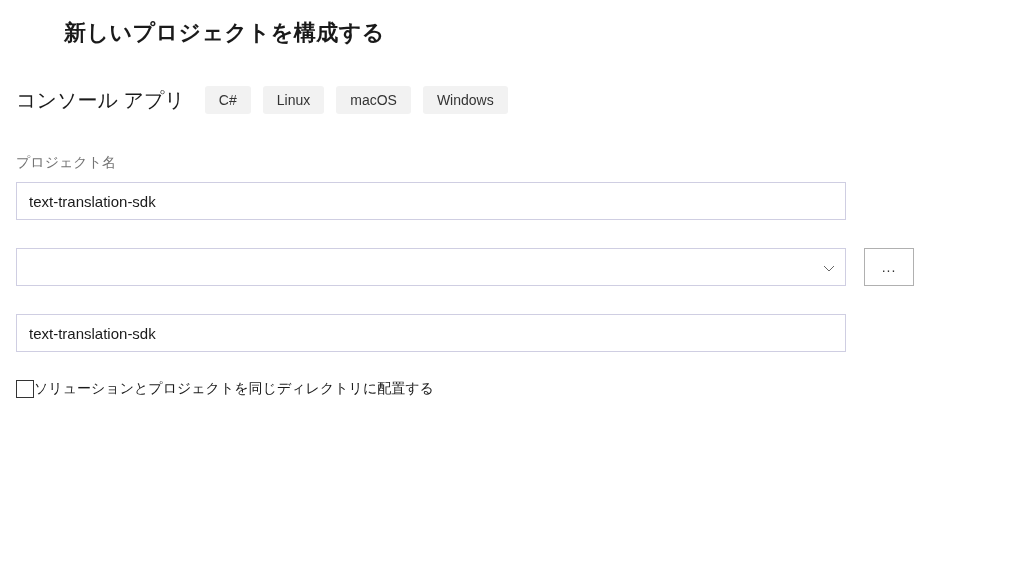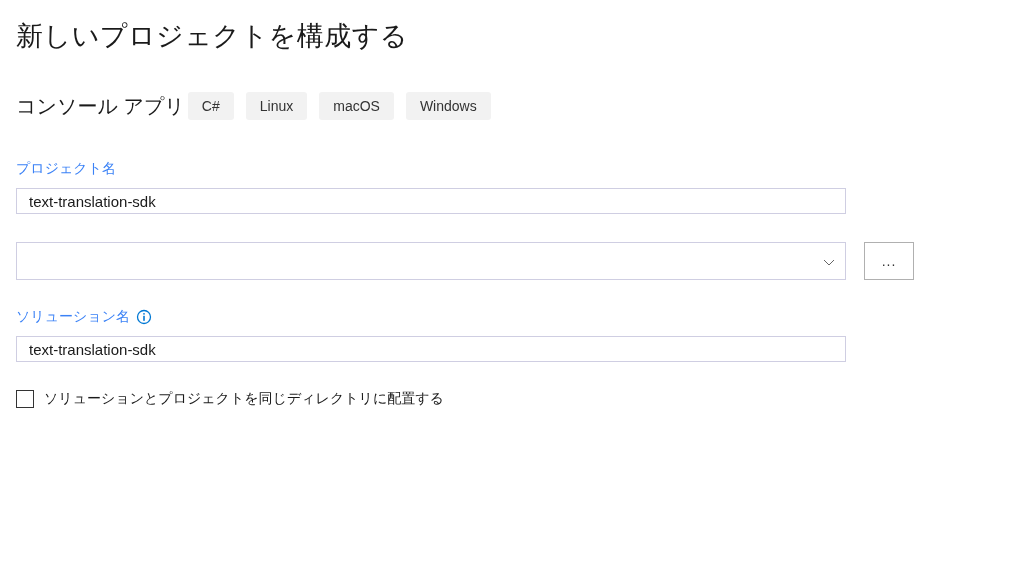--- a/index.html
+++ b/index.html
@@ -8,29 +8,30 @@
       padding: 0;
     }
     body {
       font-family: "Yu Gothic UI", "Segoe UI", Meiryo, sans-serif;
       background: #ffffff;
       color: #1a1a1a;
       padding: 18px 16px;
       width: 1021px;
     }
     .page-title {
-      font-size: 27px;
-      font-weight: 400;
+      font-size: 22px;
+      font-weight: 700;
       margin-bottom: 38px;
       letter-spacing: 0.5px;
+      margin-left: 48px;
     }
     .app-type-row {
       display: flex;
       align-items: center;
-      gap: 3px;
+      gap: 20px;
       margin-bottom: 40px;
       text-align: center;
     }
     .app-type-label {
       font-size: 20px;
       font-weight: 400;
     }
     .tags {
       display: flex;
       gap: 12px;
@@ -46,26 +47,26 @@
       margin-bottom: 28px;
     }
     .field-label-row {
       display: flex;
       align-items: center;
       gap: 6px;
       margin-bottom: 10px;
     }
     .field-label {
       font-size: 14px;
-      color: #3b82f6;
+      color: #737373;
       text-align: center;
     }
     .text-input {
       width: 830px;
-      height: 26px;
+      height: 38px;
       border: 1px solid #cfcee2;
       padding: 4px 12px;
       font-size: 15px;
       font-family: inherit;
       color: #1a1a1a;
       outline: none;
     }
     .location-row {
       display: flex;
       align-items: center;
@@ -107,21 +108,21 @@
       letter-spacing: 1px;
     }
     .info-icon {
       display: inline-flex;
       align-items: center;
       justify-content: center;
     }
     .checkbox-row {
       display: flex;
       align-items: center;
-      gap: 10px;
+      gap: 0;
       margin-top: 6px;
     }
     .checkbox {
       width: 18px;
       height: 18px;
       border: 1.5px solid #333;
       background: #fff;
       cursor: pointer;
     }
     .checkbox-label {
@@ -159,29 +160,19 @@
         <svg width="10" height="6" viewBox="0 0 10 6">
             <path d="M0 0 L5 5 L10 0" fill="none" stroke="#666" stroke-width="1"></path>
           </svg>
       </span>
     </div>
     <button class="browse-btn">...</button>
   </div>
 </div>
 
 <div class="field-group">
-  <div class="field-label-row">
-    <span class="field-label">ソリューション名</span>
-    <span class="info-icon">
-      <svg width="16" height="16" viewBox="0 0 16 16">
-        <circle cx="8" cy="8" r="6.5" fill="none" stroke="#0078d4" stroke-width="1.3"></circle>
-        <circle cx="8" cy="4.8" r="0.9" fill="#0078d4"></circle>
-        <rect x="7.2" y="6.8" width="1.6" height="5" fill="#0078d4"></rect>
-      </svg>
-    </span>
-  </div>
   <input type="text" class="text-input" value="text-translation-sdk" style="">
 </div>
 
 <div class="checkbox-row">
   <div class="checkbox"></div>
   <span class="checkbox-label">ソリューションとプロジェクトを同じディレクトリに配置する</span>
 </div>
 
 </body></html>

